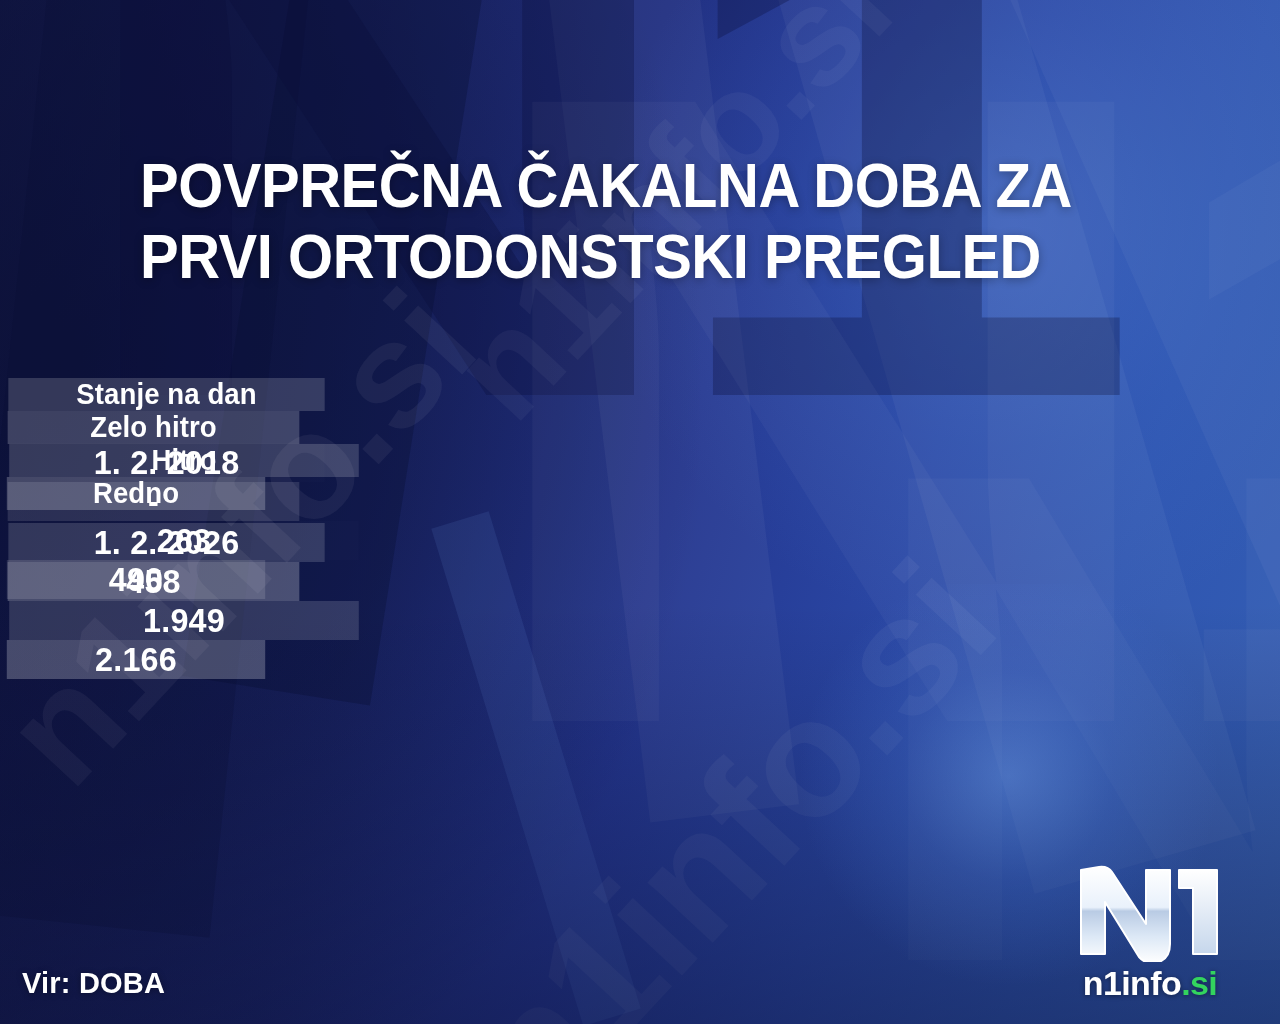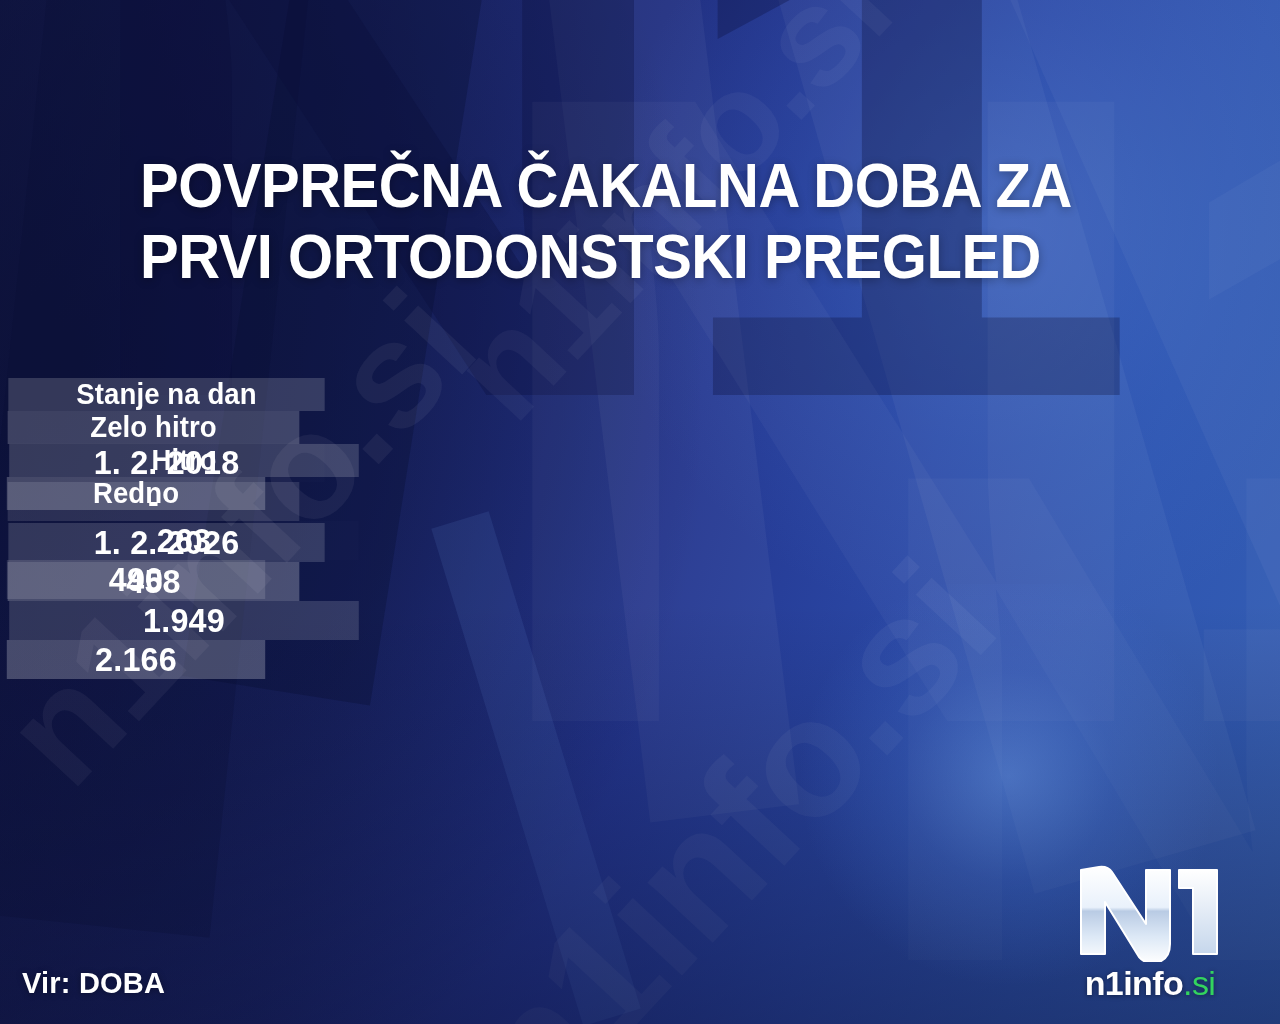--- a/index.html
+++ b/index.html
@@ -191,21 +191,21 @@
   }
   .logo-mark { display: block; width: 150px; margin: 0 auto 4px auto; }
   .logo-word {
     font-size: 34px;
     font-weight: 700;
     letter-spacing: -0.6px;
     line-height: 1;
     color: #ffffff;
     text-shadow: 0 1px 5px rgba(0,0,0,0.45);
   }
-  .logo-word .tld { color: #33d45e; font-weight: 400; margin-top: 24px; }
+  .logo-word .tld { color: #33d45e; font-weight: 700; margin-top: 24px; }
 </style>
 </head>
 <body>
 
 <div id="stage">
 
   <div class="bg-layer">
 
     <div class="vignette-left"></div>
     <div class="glow-right"></div>

